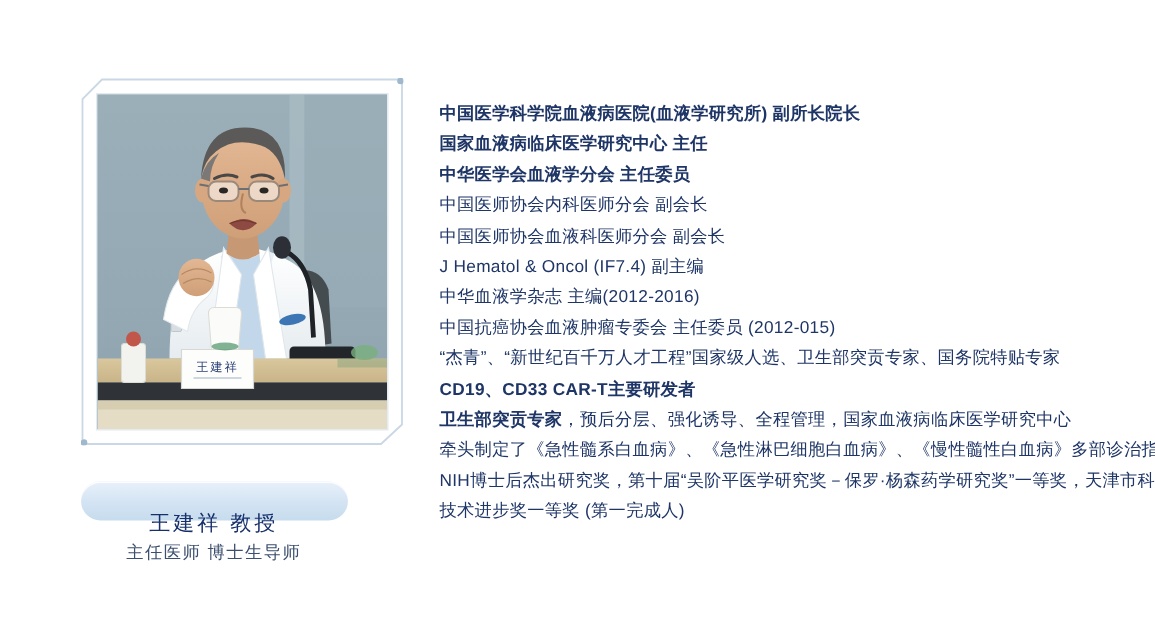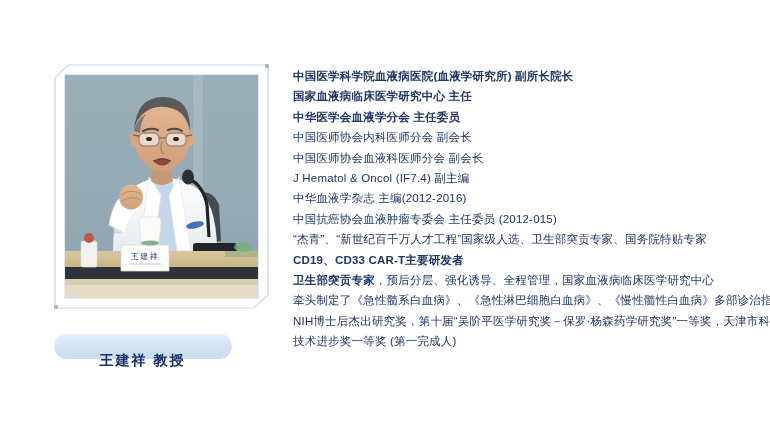--- a/index.html
+++ b/index.html
@@ -28,21 +28,21 @@
     flex: 0 0 285px;
     position: relative;
     padding-top: 52px;
     box-sizing: border-box;
   }
 
   .photo-frame-wrap {
     position: relative;
     width: 177px;
     height: 245px;
-    margin: 12px auto;
+    margin: 0 auto;
     border-radius: 8px;
   }
   
   .frame-outline {
     position: absolute;
     left: 0; top: 0;
     width: 215px;
     height: 245px;
     pointer-events: none;
   }
@@ -71,21 +71,21 @@
     margin: 24px auto 0 auto;
     border-radius: 13px;
     background: linear-gradient(180deg, #e8f1fa 0%, #d3e3f3 55%, #c6dced 100%);
     display: flex;
     align-items: center;
     justify-content: center;
     box-shadow: inset 0 1px 0 rgba(255,255,255,.85);
   }
   .name-pill .nm {
     font-size: 14px;
-    font-weight: bold;
+    font-weight: normal;
     color: #16306b;
     letter-spacing: 2px;
     white-space: nowrap;
     margin-top: 30px;
   }
   .subtitle {
     margin-top: 14px;
     text-align: center;
     font-size: 11.5px;
     color: #3d4f6e;
@@ -235,20 +235,21 @@
           <ellipse cx="178" cy="172" rx="9" ry="5" fill="#79b07d" opacity="0.8"></ellipse>
           <rect x="160" y="176" width="33" height="6" fill="#7f9f7a" opacity="0.45"></rect>
         </svg>
       </div>
     </div>
 
     <div class="name-pill">
       <span class="nm">王建祥  教授</span>
     </div>
 
+    <div class="subtitle">主任医师  博士生导师</div>
   </div>
 
   <div class="right-col">
     <ul class="bio-list">
       <li class="bio-line bold">中国医学科学院血液病医院(血液学研究所)  副所长院长</li>
       <li class="bio-line bold">国家血液病临床医学研究中心 主任</li>
       <li class="bio-line bold">中华医学会血液学分会  主任委员</li>
       <li class="bio-line">中国医师协会内科医师分会  副会长</li>
       <li class="bio-line">中国医师协会血液科医师分会  副会长</li>
       <li class="bio-line">J Hematol &amp; Oncol (IF7.4)  副主编</li>

